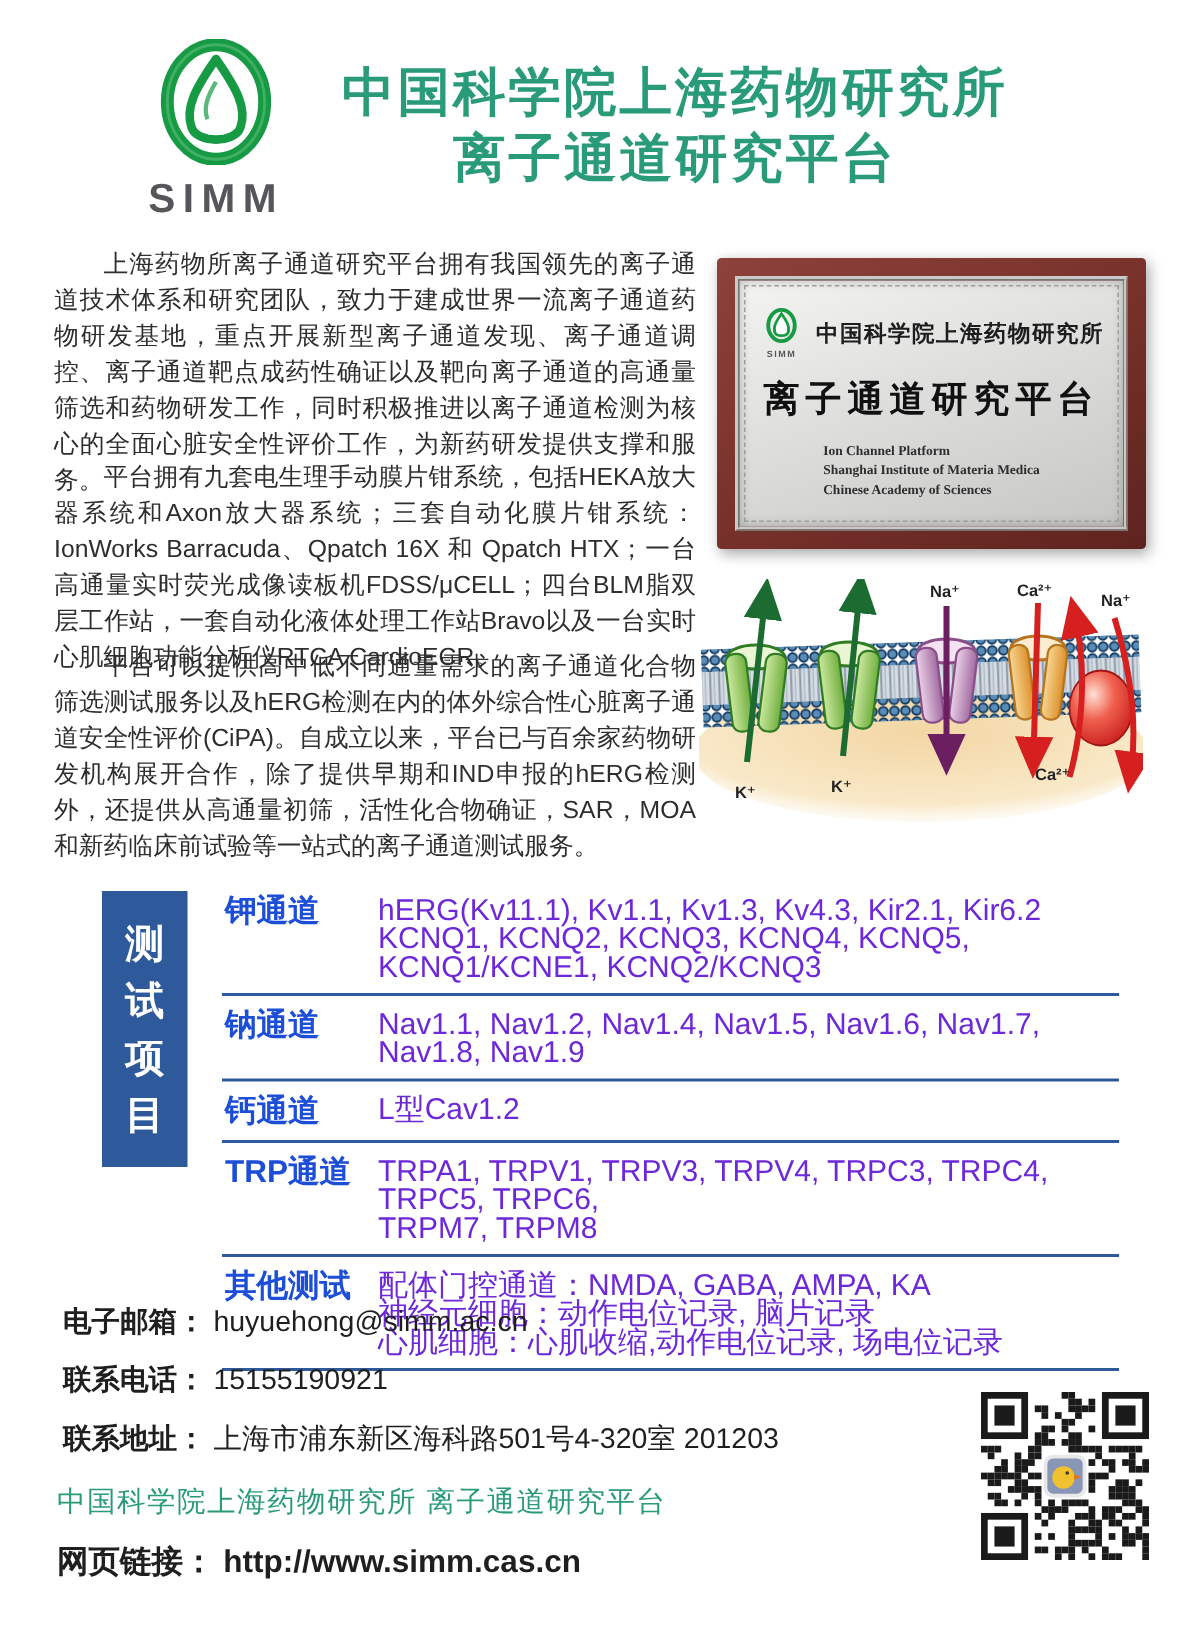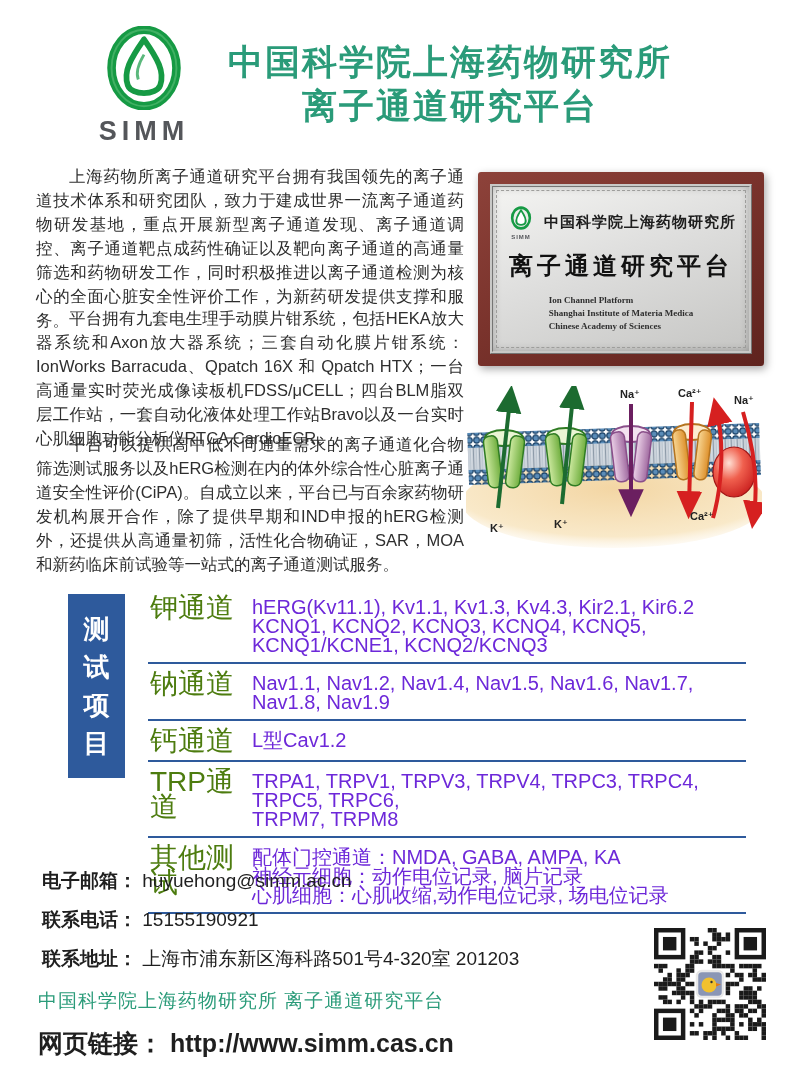--- a/index.html
+++ b/index.html
@@ -38,34 +38,34 @@
   
   .membrane { position:absolute; left:466px; top:386px; width:296px; height:162px; }
 
   
   .sidebar-box { position:absolute; left:68px; top:594px; width:57px; height:184px;
                  background:#2e5a9c; display:flex; flex-direction:column; align-items:center;
                  justify-content:space-evenly; padding:10px 0; }
   .sidebar-box span { color:#fff; font-size:26px; font-weight:bold; line-height:1; }
   .t-rows { position:absolute; left:148px; top:588px; width:598px; }
   .t-row { display:flex; align-items:flex-start; padding:7px 0 7px 2px; border-bottom:2px solid #2e5a9c; }
-  .t-cat { flex:0 0 102px; font-size:28px; font-weight:normal; color:#4d7c0f; line-height:25px; }
+  .t-cat { flex:0 0 102px; font-size:21px; font-weight:bold; color:#1d4ed8; line-height:25px; }
   .t-lines { flex:1; padding-top:3px; }
   .t-lines div { font-size:20px; color:#6d28d9; line-height:19px; }
 
   
   .contact { position:absolute; left:42px; top:868px; }
   .c-line { font-size:19px; margin-bottom:13px; color:#1f1f1f; }
   .c-label { font-weight:bold; }
   .c-value { font-weight:normal; }
 
   
   .footer { position:absolute; left:38px; top:988px; }
   .f-org { font-size:19px; font-weight:normal; color:#2a9b79; letter-spacing:1px; margin-bottom:13px; }
-  .f-web { font-size:25px; color:#1f1f1f; }
+  .f-web { font-size:21px; color:#1f1f1f; }
   .f-web .c-label { font-weight:bold; }
   .f-web .c-value { font-weight:bold; }
 
   
   .qr { position:absolute; left:654px; top:928px; width:112px; height:112px; }
 </style>
 </head>
 <body>
 
 <div class="page">

